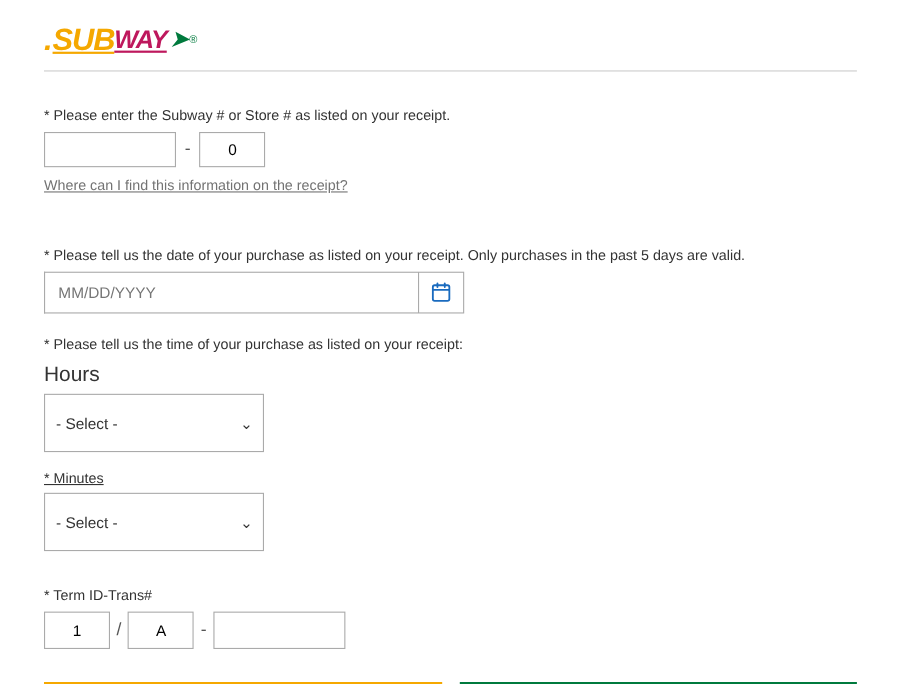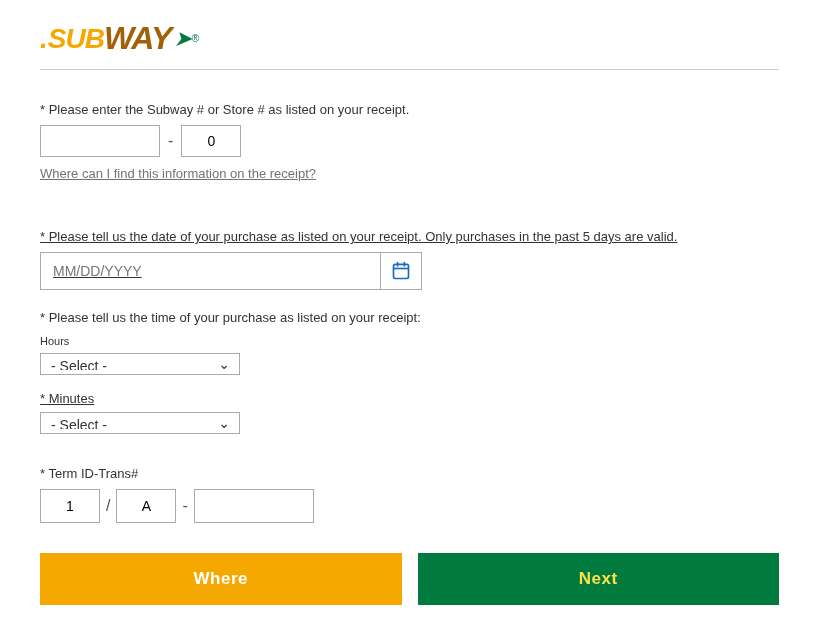--- a/index.html
+++ b/index.html
@@ -28,27 +28,29 @@
       font-weight: 900;
       font-size: 28px;
       font-style: italic;
     }
     .logo-sub {
       color: #f5a800;
       font-weight: 900;
       font-size: 28px;
       font-style: italic;
       letter-spacing: -1px;
+      text-decoration: underline;
     }
     .logo-way {
-      color: #a16207;
+      color: #be185d;
       font-weight: 900;
-      font-size: 32px;
+      font-size: 23px;
       font-style: italic;
       letter-spacing: -1px;
+      text-decoration: underline;
     }
     .logo-arrow {
       color: #007a3d;
       font-size: 22px;
       margin-left: 2px;
       font-style: italic;
     }
     .logo-reg {
       font-size: 10px;
       color: #007a3d;
@@ -94,21 +96,20 @@
       font-size: 13px;
       text-decoration: underline;
       cursor: pointer;
       display: inline-block;
       margin-bottom: 16px;
     }
 
     
     .date-section {
       margin-bottom: 20px;
-      text-decoration: underline;
     }
     .date-row {
       display: flex;
       gap: 0;
     }
     .date-input {
       width: 340px;
       height: 38px;
       border: 1px solid #aaa;
       border-right: none;
@@ -134,33 +135,33 @@
     
     .time-section {
       margin-bottom: 16px;
       margin-top: 12px;
     }
     .time-label {
       font-size: 13px;
       margin-bottom: 10px;
     }
     .sub-label {
-      font-size: 11px;
+      font-size: 19px;
       font-weight: normal;
       margin-bottom: 6px;
       color: #333;
     }
     .select-wrapper {
       position: relative;
       width: 200px;
       margin-bottom: 16px;
     }
     .select-wrapper select {
       width: 100%;
-      height: 22px;
+      height: 53px;
       border: 1px solid #aaa;
       padding: 4px 36px 4px 10px;
       font-size: 14px;
       color: #333;
       appearance: none;
       -webkit-appearance: none;
       background: #fff;
       cursor: pointer;
     }
     .chevron-icon {

